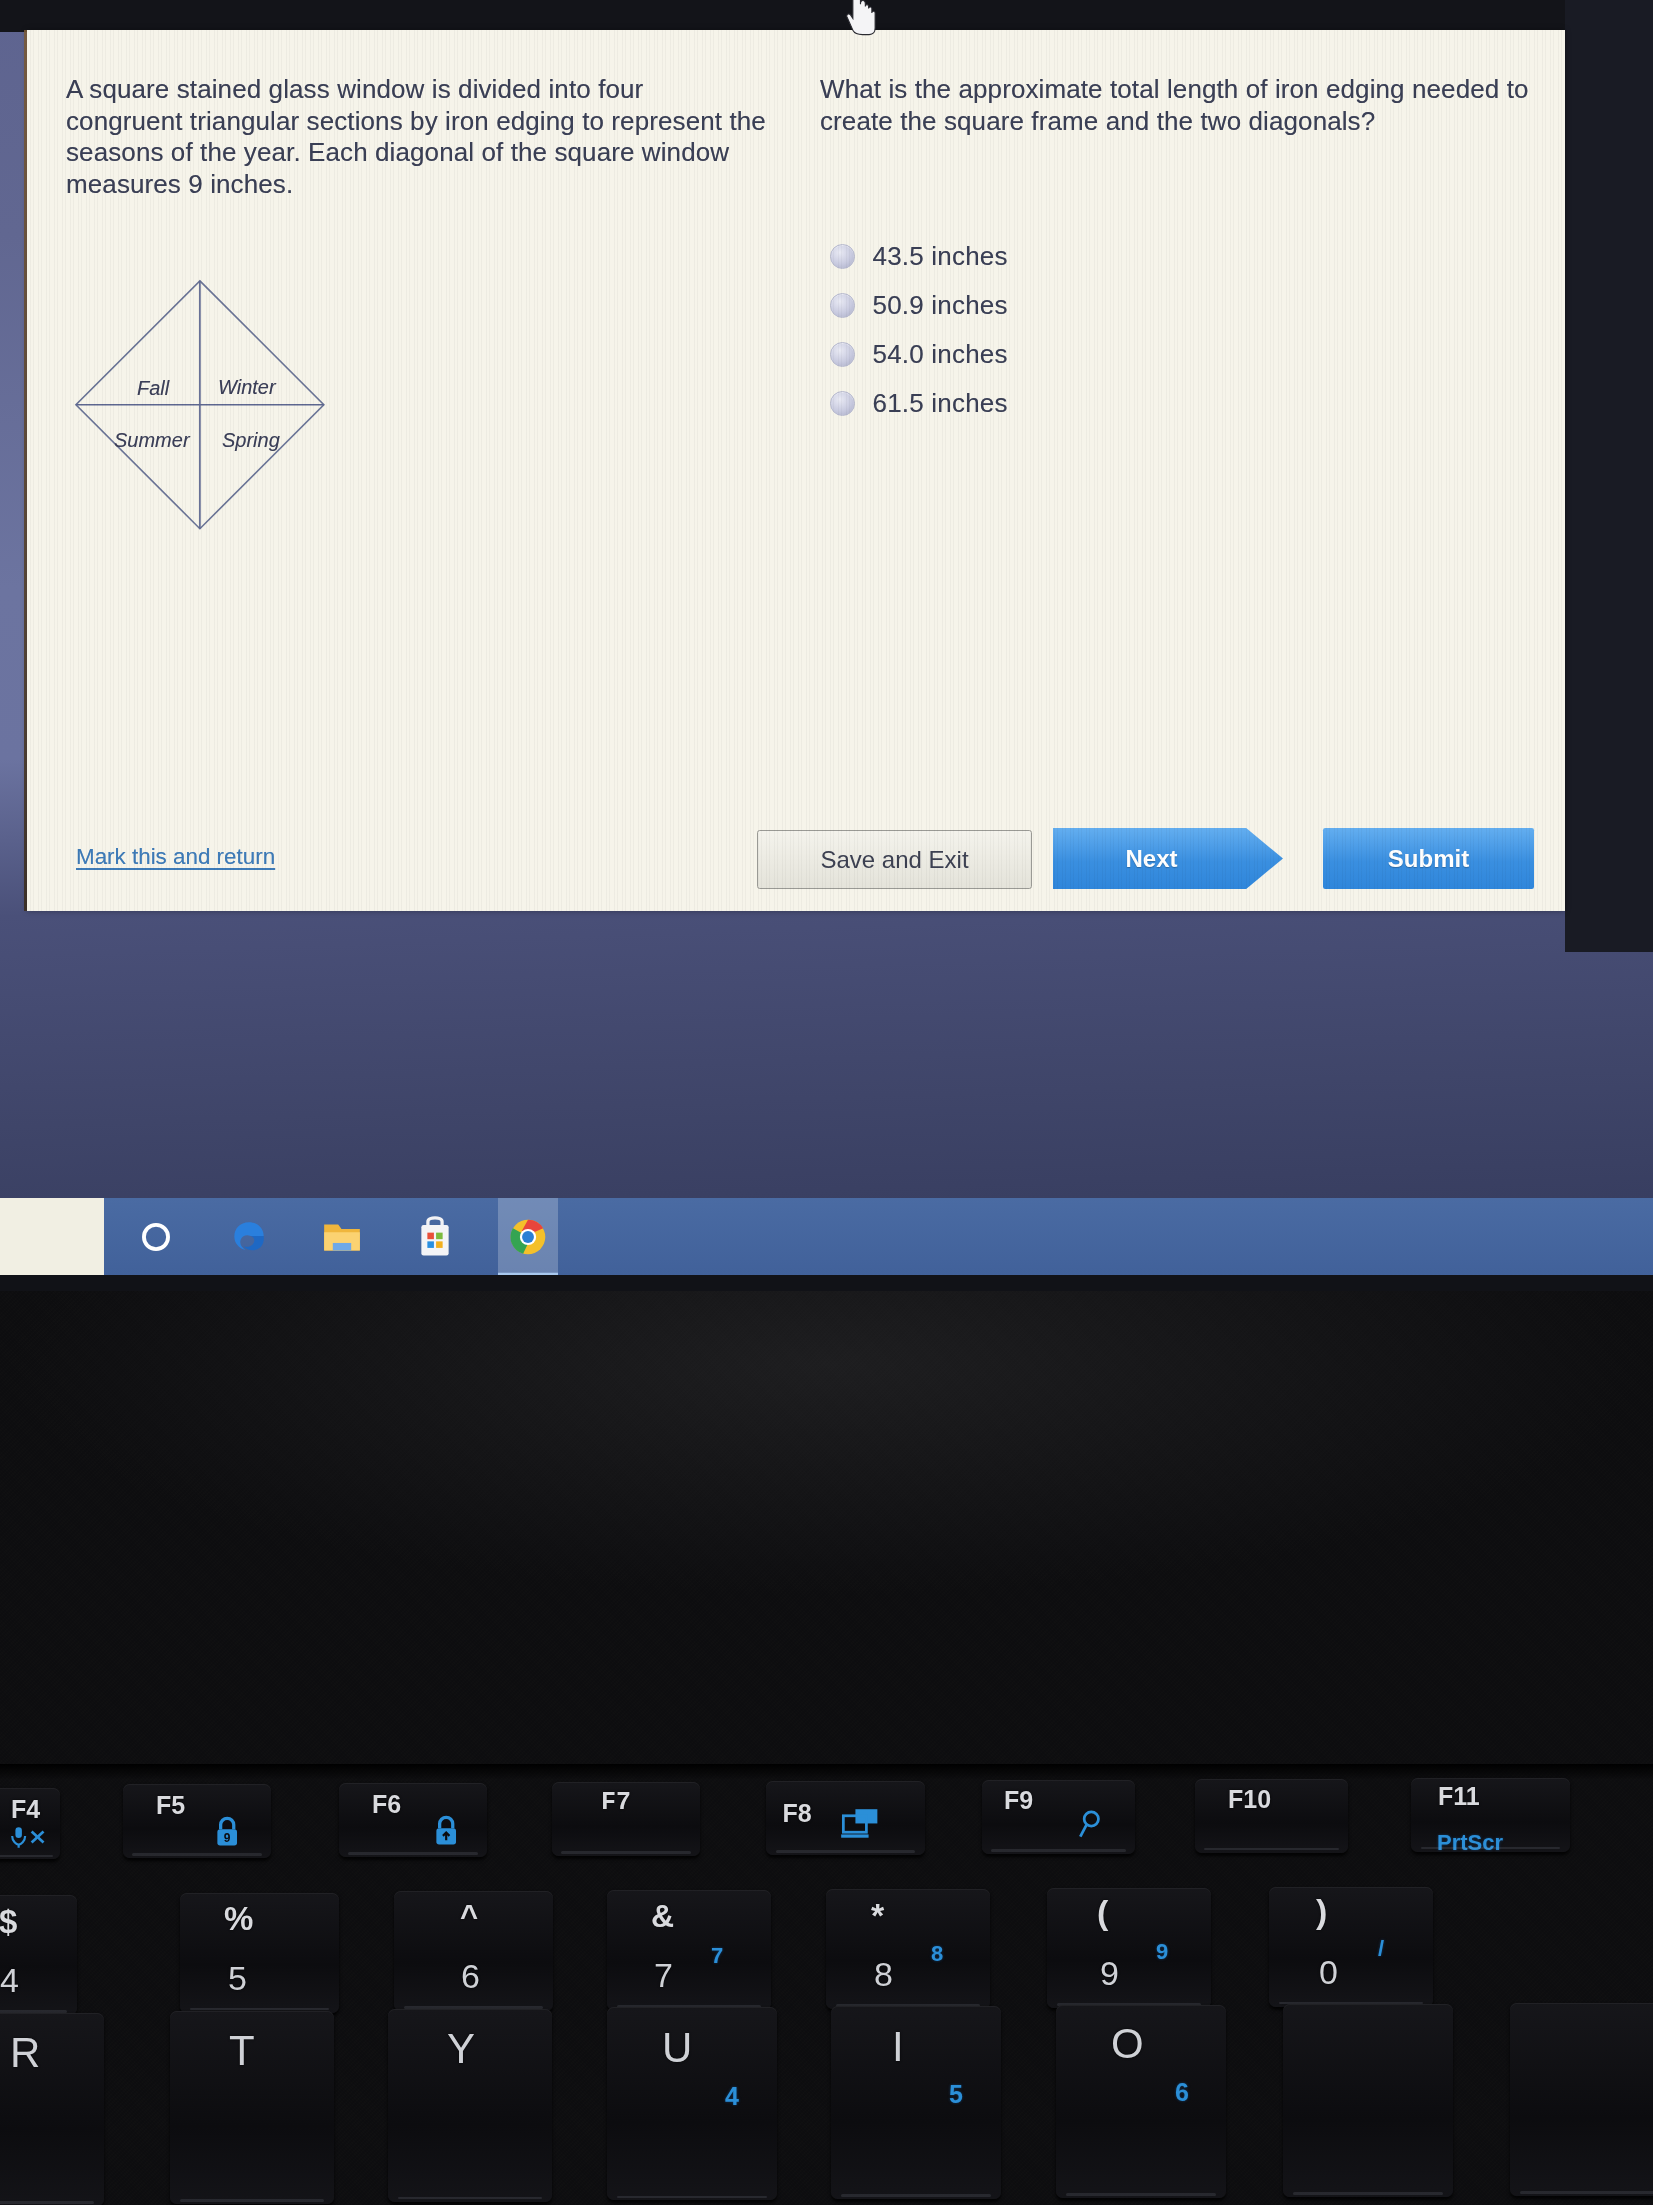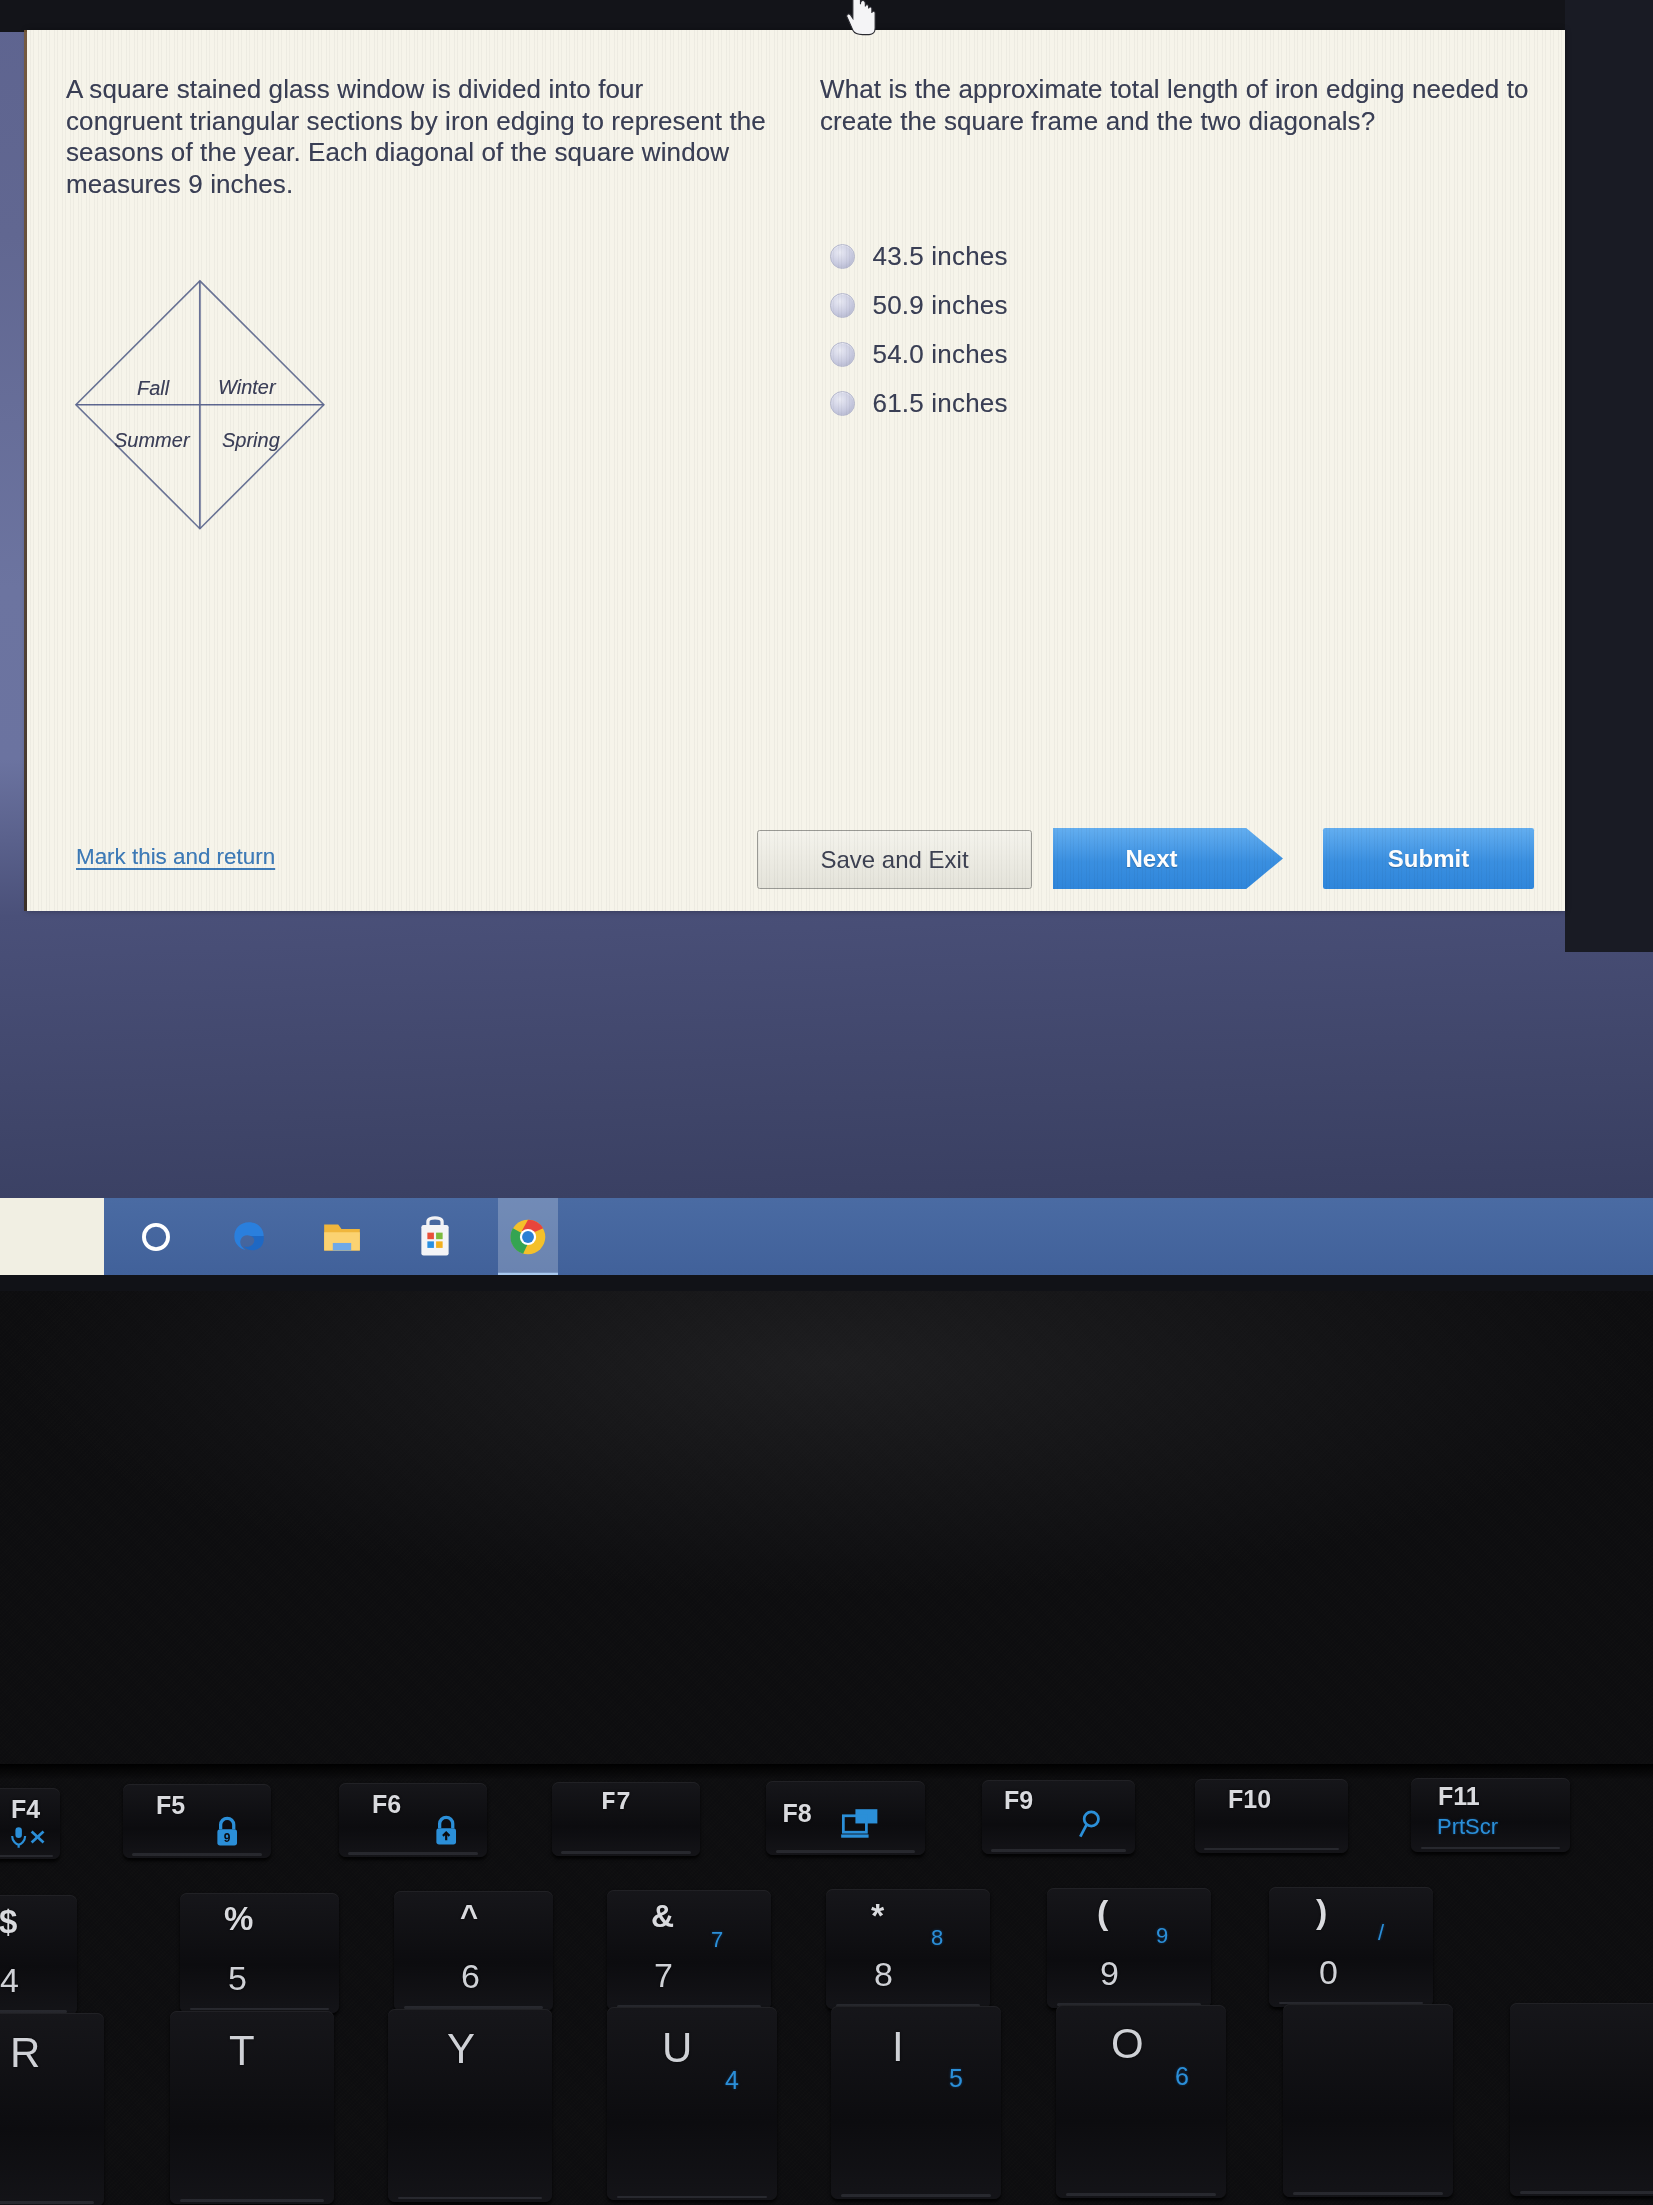--- a/index.html
+++ b/index.html
@@ -168,22 +168,23 @@
   }
   .key::after{
     content:"";position:absolute;left:6%;bottom:2.2px;width:88%;height:2.7px;
     background:rgba(150,155,165,.16);border-radius:2.2px;
   }
   .klabel{
     position:absolute;color:#d9dade;font-size:25px;font-weight:600;
     text-shadow:0 0 2.2px rgba(0,0,0,.9);
   }
   .ksub{
-    position:absolute;color:#2b8fd8;font-size:22px;font-weight:400;
+    position:absolute;color:#2b8fd8;font-size:22px;font-weight:700;
     text-shadow:0 0 2.7px rgba(20,80,140,.7);
+    margin-top:16px;
   }
   .kglyph{position:absolute;color:#2b8fd8;}
   .kbig{
     position:absolute;color:#cfd1d6;font-size:34px;font-weight:500;
     text-shadow:0 0 2.2px rgba(0,0,0,.9);
   }
 
   
   #kb-shadow{
     position:absolute;left:0;top:1764px;width:1654px;height:16.4px;

